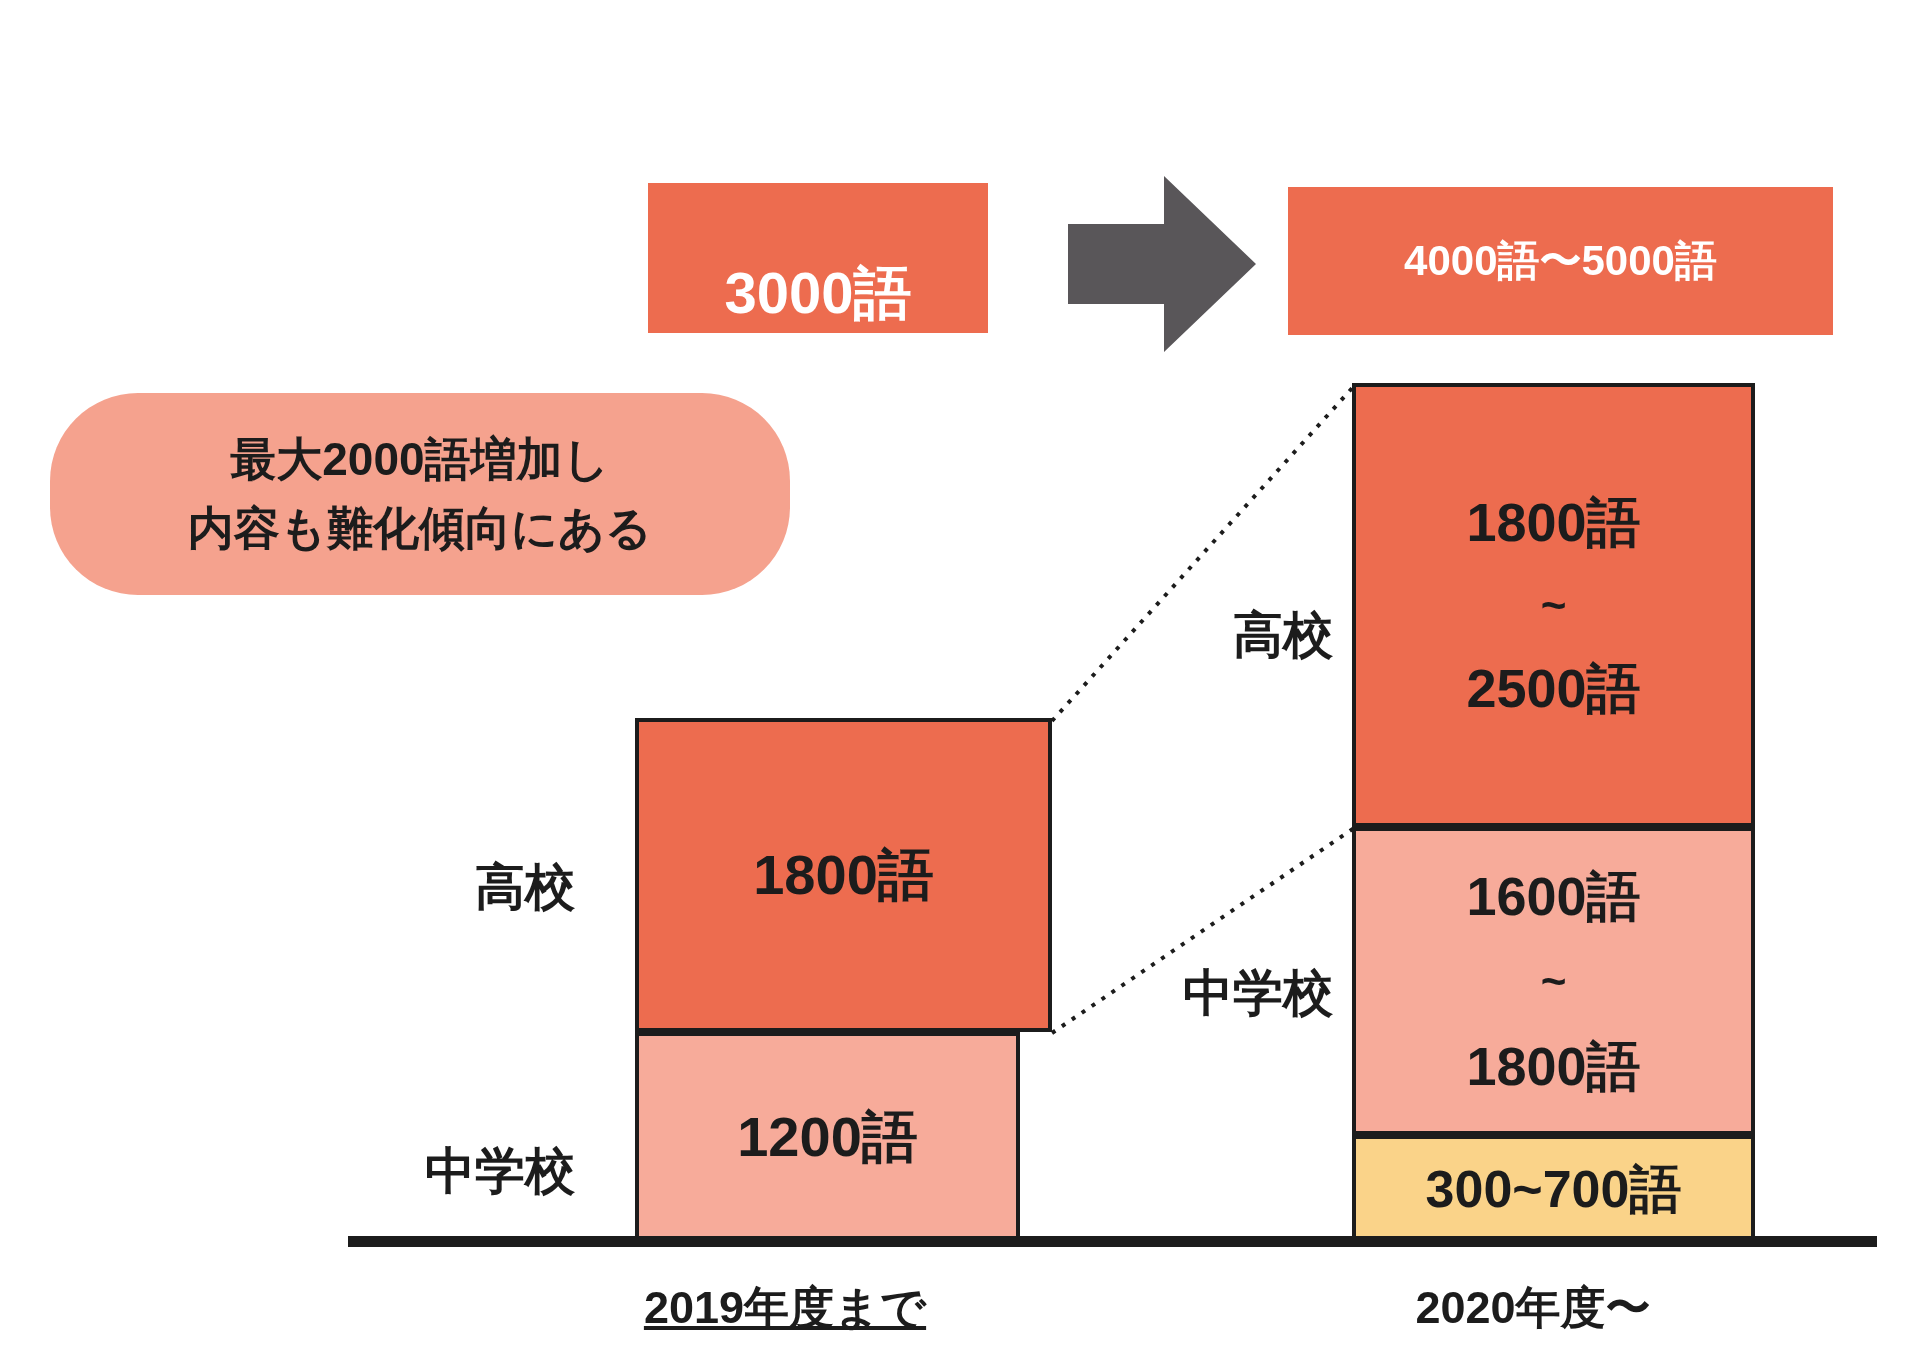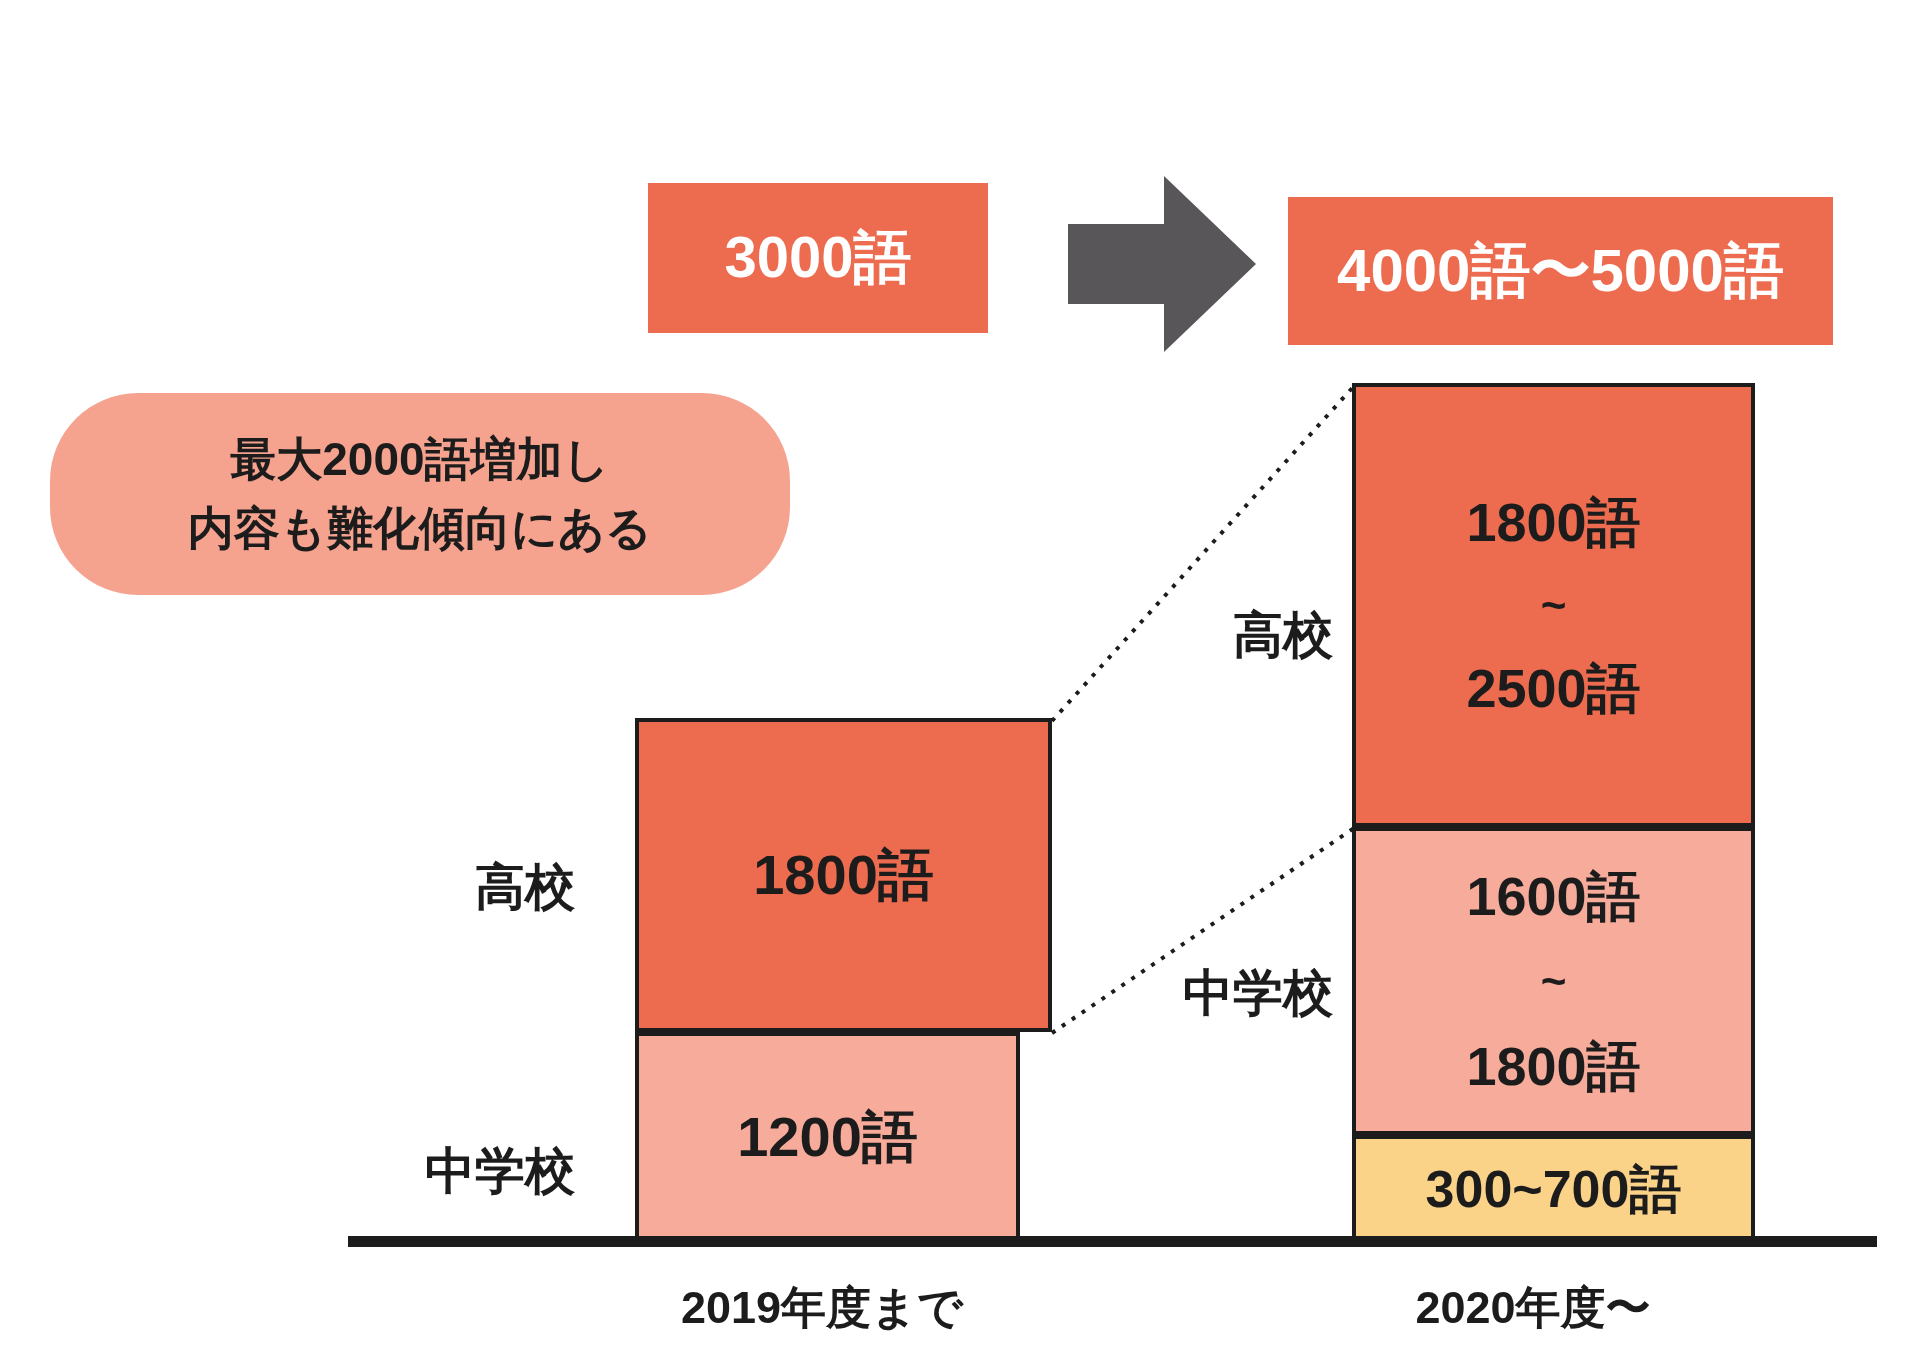--- a/index.html
+++ b/index.html
@@ -27,22 +27,22 @@
   
   .total-box{
     position:absolute;
     background:var(--orange);
     color:#ffffff;
     display:flex;
     align-items:center;
     justify-content:center;
     font-weight:700;
   }
-  .total-box.before{left:648px;top:183px;width:340px;height:150px;font-size:58px;}
-  .total-box.after{left:1288px;top:197px;width:545px;height:148px;font-size:60px;}
+  .total-box.before{left:648px;top:183px;width:340px;height:150px;font-size:58px;align-items:flex-end;}
+  .total-box.after{left:1288px;top:187px;width:545px;height:148px;font-size:42px;}
   .arrow-wrap{position:absolute;left:1068px;top:176px;width:188px;height:176px;}
   
   .callout{
     position:absolute;
     left:50px;top:393px;width:740px;height:202px;
     background:var(--bubble-pink);
     border-radius:88px;
     display:flex;
     flex-direction:column;
     align-items:center;
@@ -96,21 +96,21 @@
     background:var(--ink);
   }
   .axis-label{
     position:absolute;
     top:1278px;
     width:500px;
     font-size:45px;
     text-align:center;
     color:var(--ink);
   }
-  .axis-before{left:572px;}
+  .axis-before{left:535px;text-decoration:underline;}
   .axis-after{left:1283px;text-align:center;}
 </style>
 </head>
 <body>
 
 <div class="canvas">
 
   <div class="total-box before">
     <span>3000語</span>
   </div>

